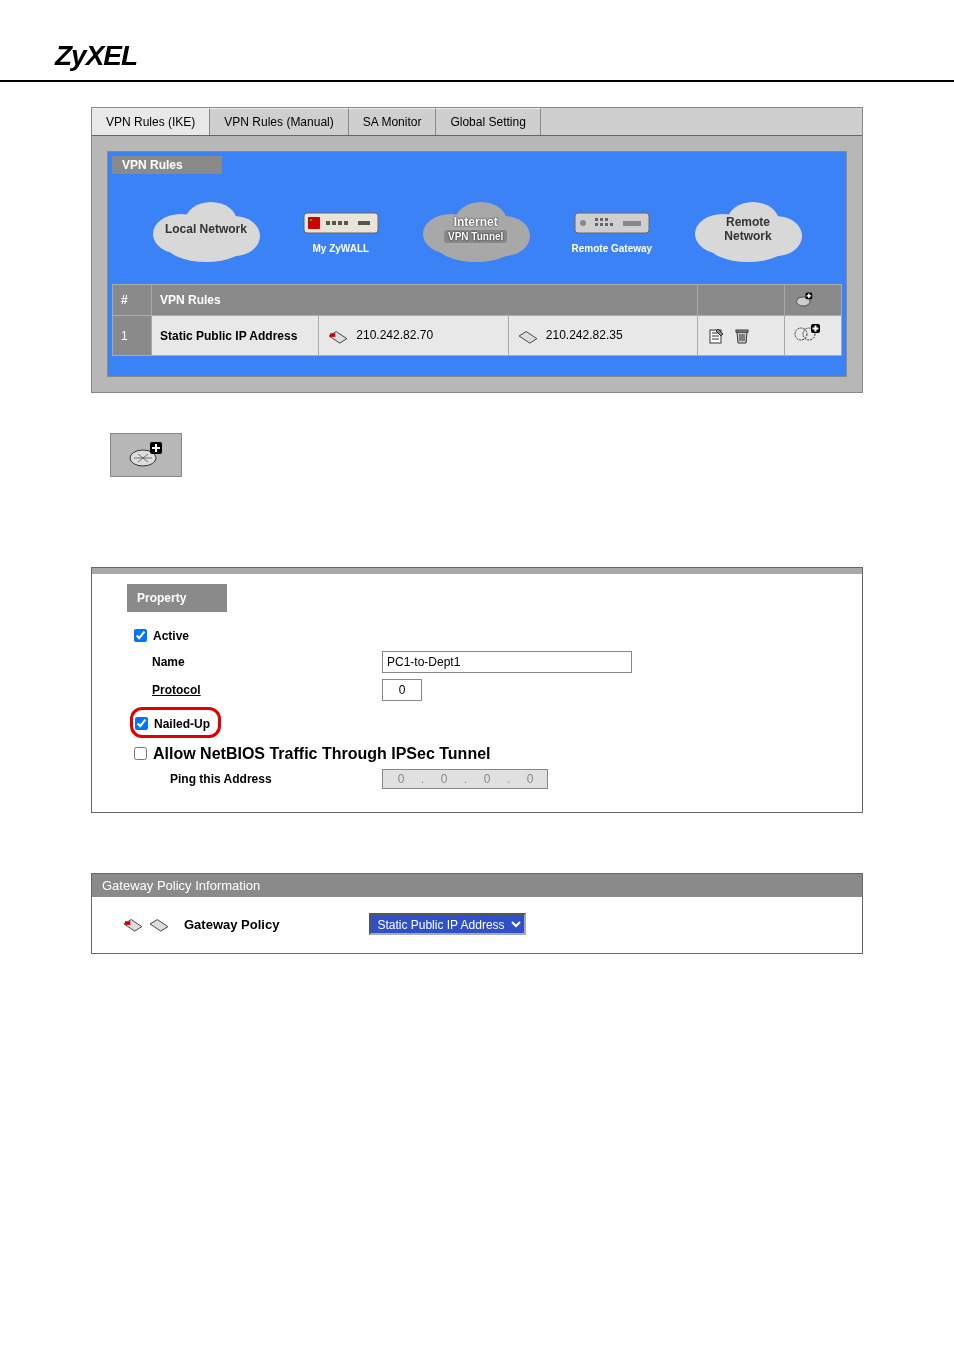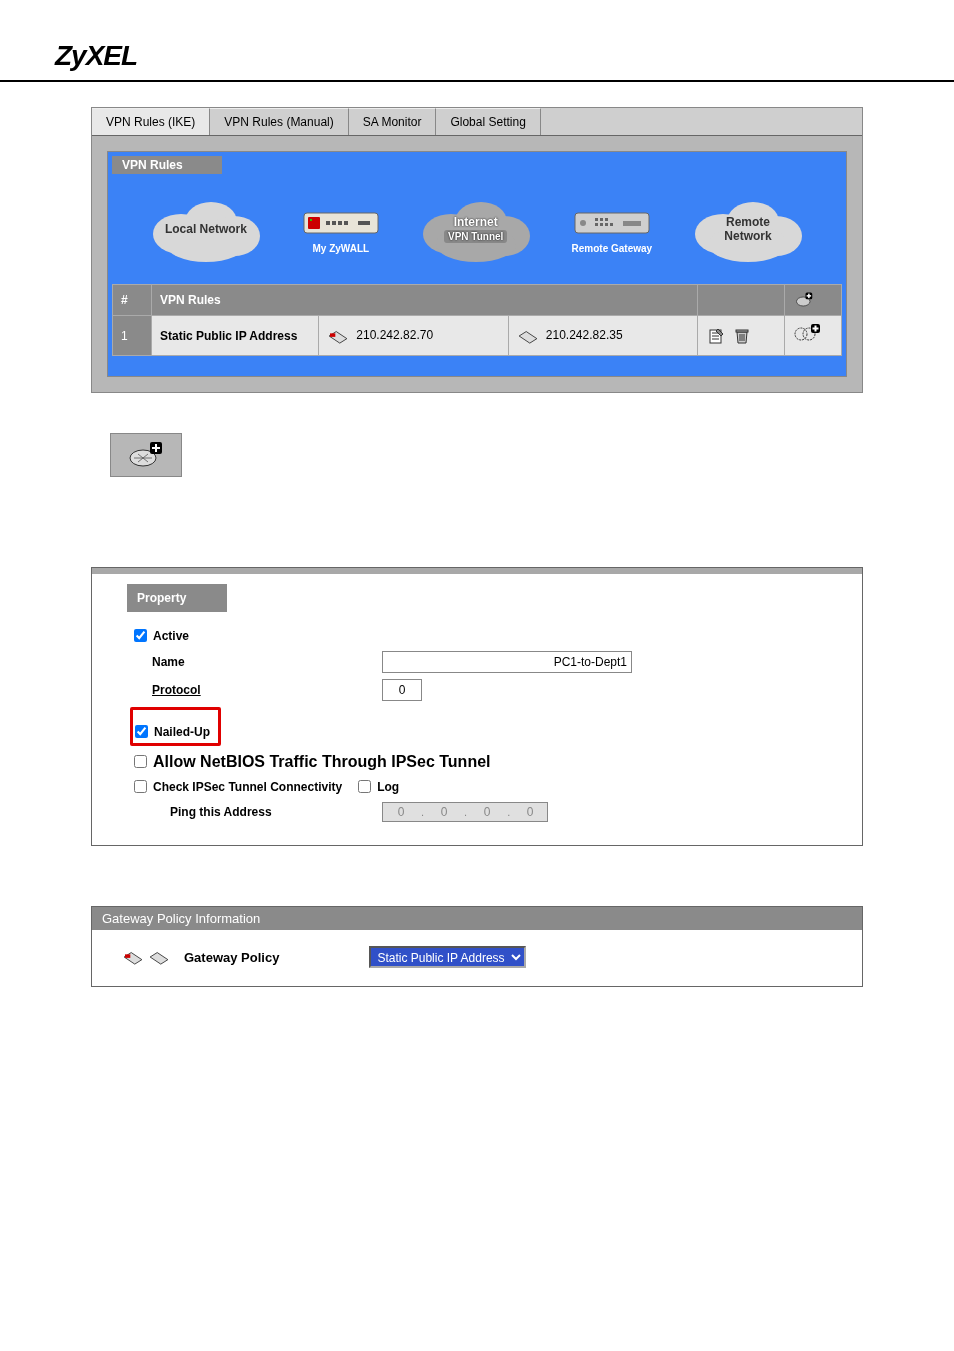--- a/index.html
+++ b/index.html
@@ -199,34 +199,33 @@
     font-size: 12px;
     color: #000;
   }
   .prop-input {
     width: 240px;
     height: 18px;
     font-size: 12px;
     border: 1px solid #888;
     padding: 1px 4px;
     background: #fff;
-    text-align: right;
   }
   .prop-input-small {
     width: 30px;
     text-align: center;
   }
   .checkbox {
     margin-right: 6px;
     margin-left: -18px;
   }
   .highlight-box {
     border: 3px solid #e00000;
-    border-radius: 2px;
-    padding: 12px 8px 2px 2px;
+    border-radius: 12px;
+    padding: 4px 8px 2px 2px;
     margin-left: -22px;
     width: fit-content;
     display: flex;
     align-items: center;
   }
   .highlight-box .checkbox { margin-left: 0; }
   .ip-group {
     display: flex;
     align-items: center;
     border: 1px solid #888;
@@ -456,26 +455,20 @@
     </div>
     <div class="prop-row">
       <div class="highlight-box">
         <input type="checkbox" class="checkbox" checked="" style="">
         <span style="font-weight:bold;font-size:12px;">Nailed-Up</span>
       </div>
     </div>
     <div class="prop-row">
       <input type="checkbox" class="checkbox" style="">
       <span style="font-weight:bold;font-size:16px;">Allow NetBIOS Traffic Through IPSec Tunnel</span>
-    </div>
-    <div class="prop-row">
-      <input type="checkbox" class="checkbox" style="">
-      <span style="font-weight:bold;font-size:12px;margin-right:12px;">Check IPSec Tunnel Connectivity</span>
-      <input type="checkbox" style="margin-right: 6px;">
-      <span style="font-weight:bold;font-size:12px;">Log</span>
     </div>
     <div class="prop-row">
       <span class="prop-label" style="padding-left:18px;width:212px;">Ping this Address</span>
       <div class="ip-group">
         <input class="ip-seg" disabled="" value="0" style="">
           <span class="ip-dot">.</span>
         <input class="ip-seg" disabled="" value="0" style="">
           <span class="ip-dot">.</span>
         <input class="ip-seg" disabled="" value="0" style="">
           <span class="ip-dot">.</span>

